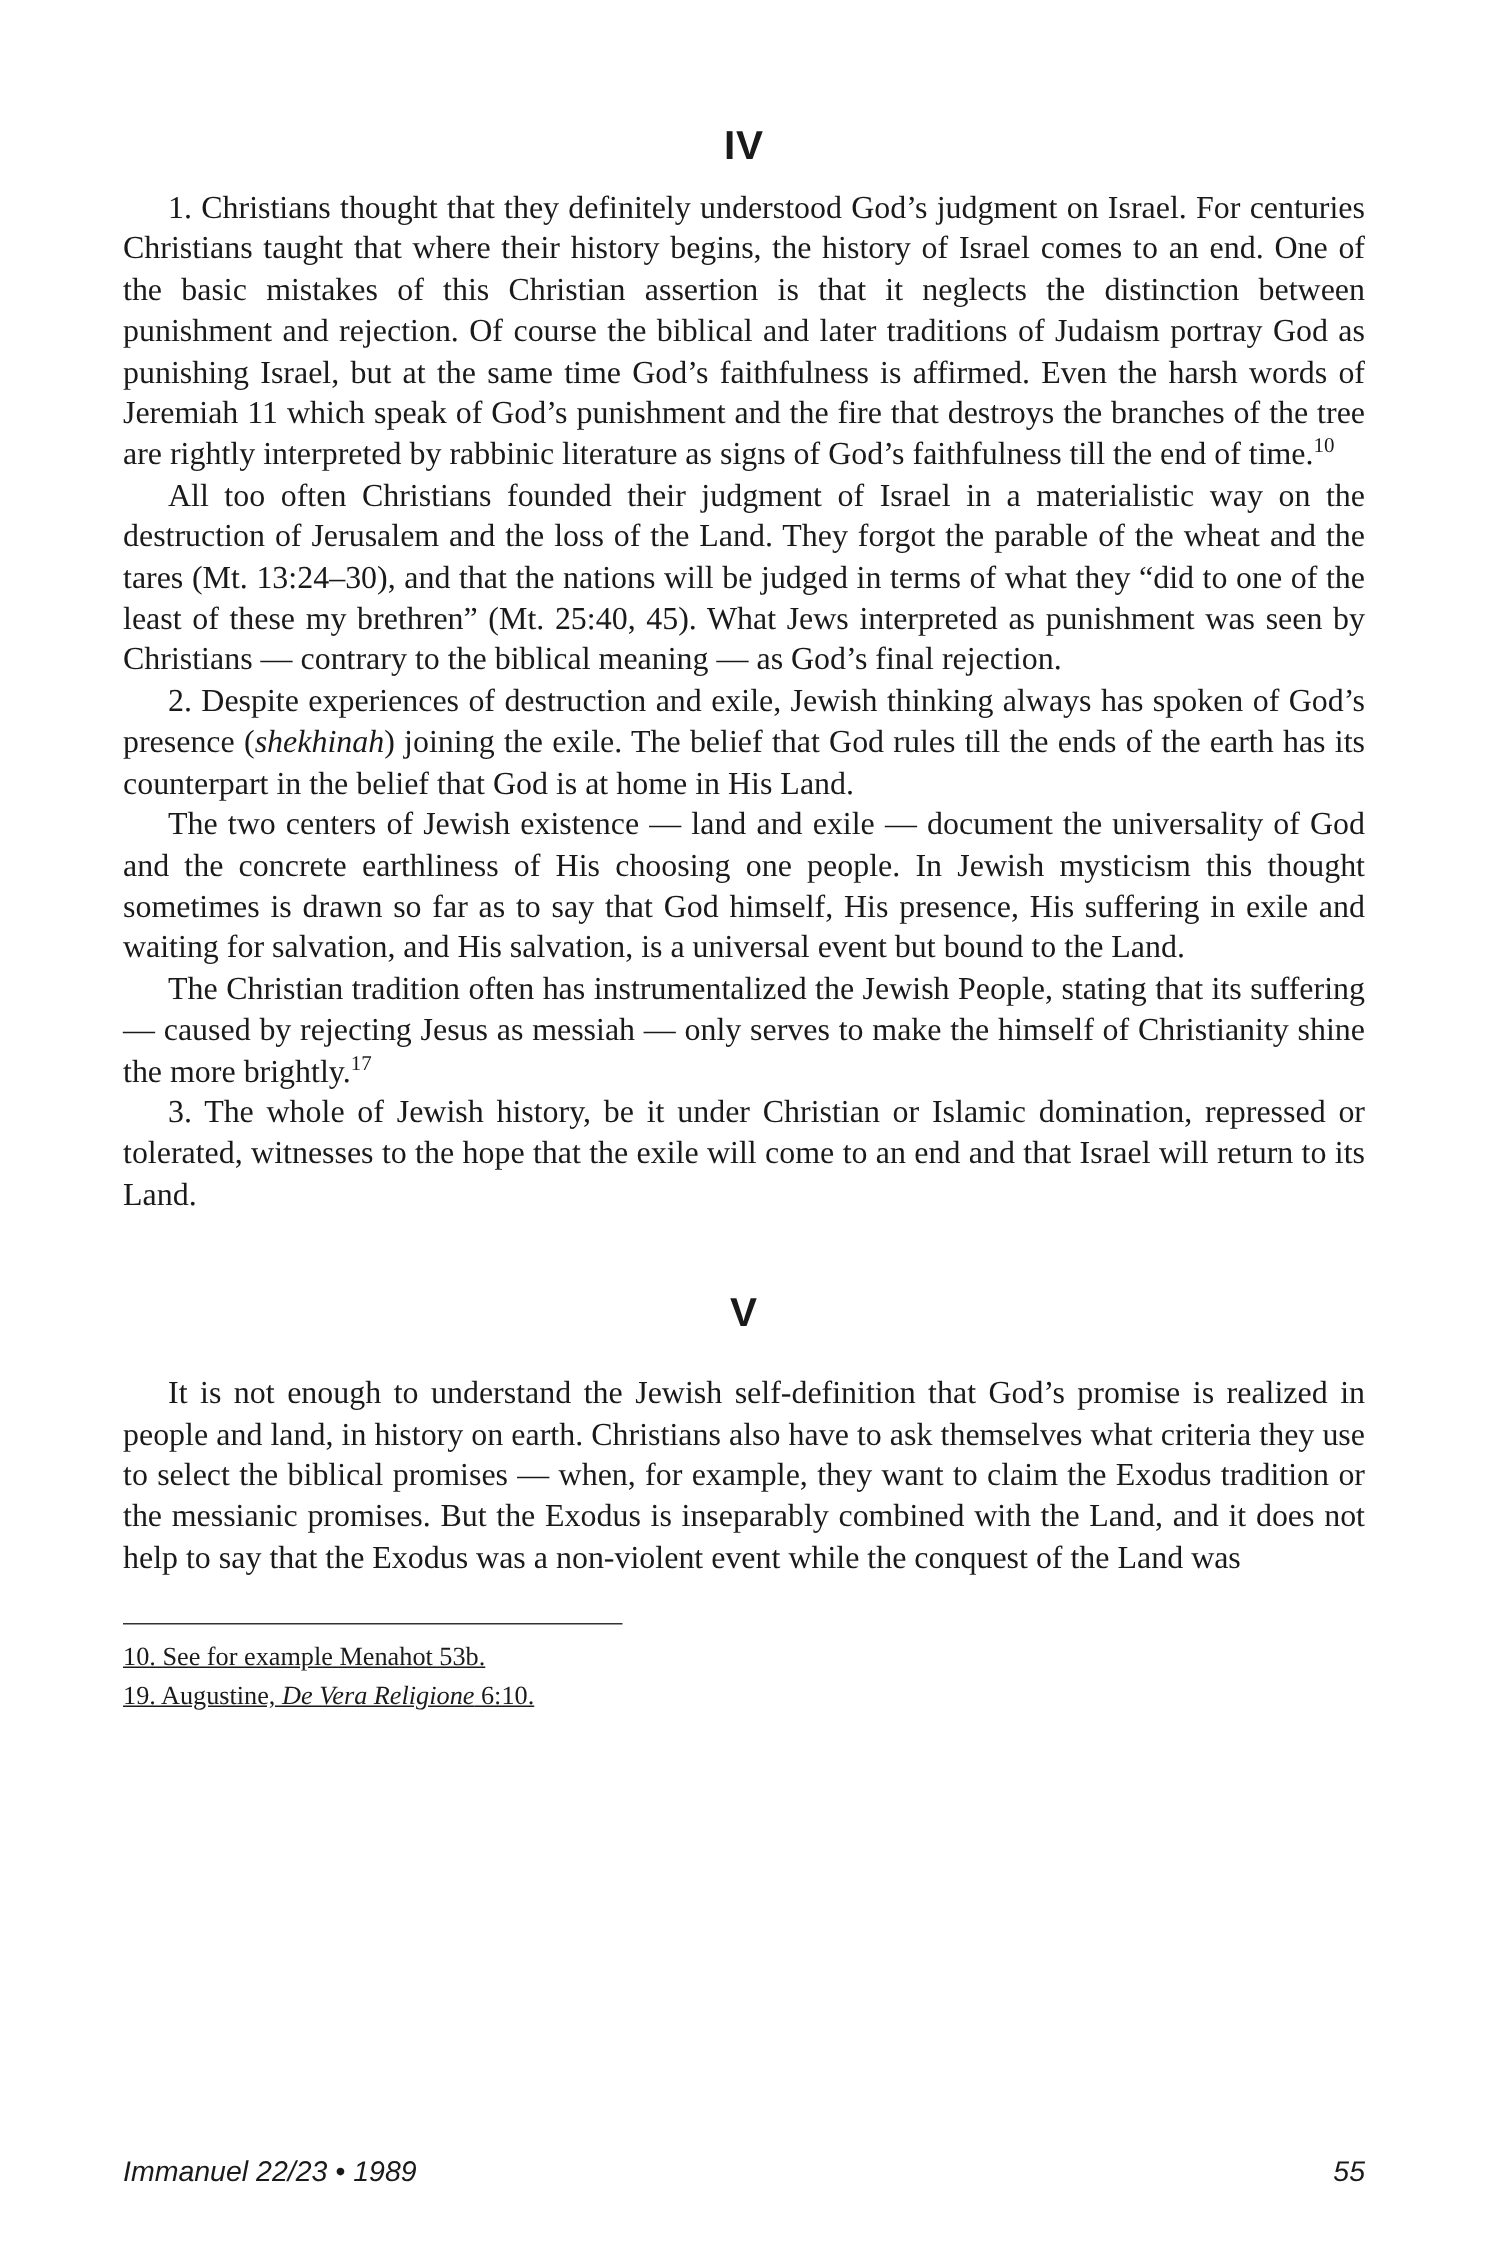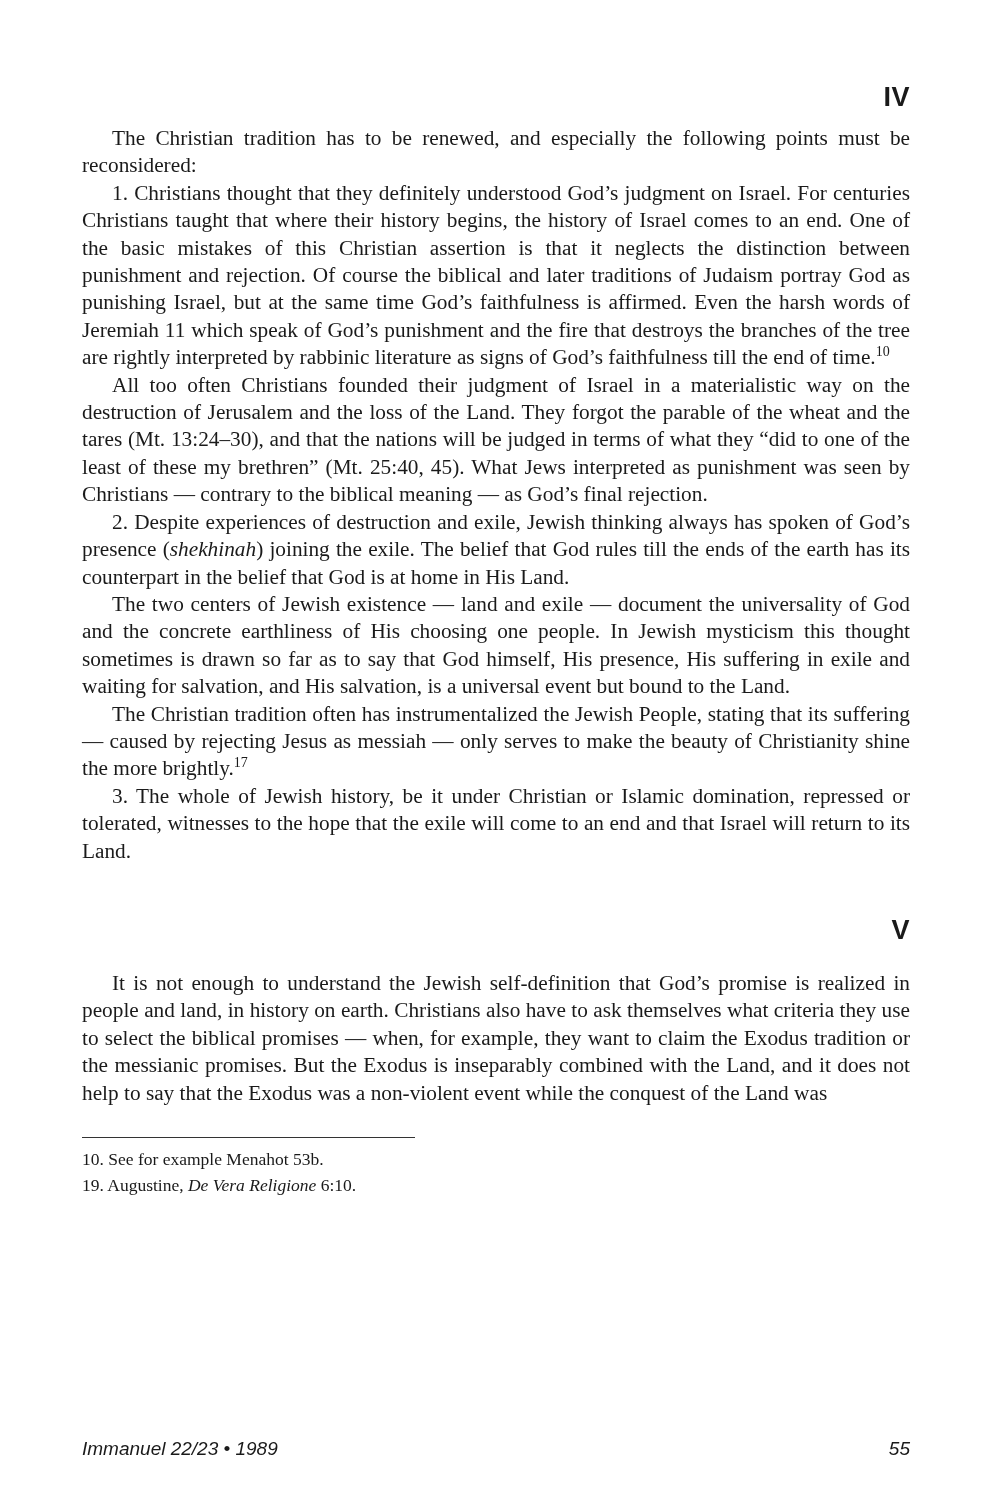--- a/index.html
+++ b/index.html
@@ -2,62 +2,62 @@
 <html><head>
 <meta charset="utf-8">
 <style>
   html, body { margin: 0; padding: 0; background: #ffffff; }
   body { width: 1000px; height: 1502px; position: relative; overflow: hidden; color: #1a1a1a; }
   .page { position: absolute; left: 82px; top: 0; width: 828px; }
   .section-heading {
     font-family: "Liberation Sans", sans-serif;
     font-weight: bold;
     font-size: 27px;
-    text-align: right;
+    text-align: center;
     margin: 0;
     letter-spacing: 0.5px;
   }
   .body-text {
     font-family: "Liberation Serif", serif;
     font-size: 21.3px;
     line-height: 27.4px;
     text-align: justify;
     margin: 0;
     text-indent: 30px;
     hyphens: none;
   }
   sup { font-size: 14px; line-height: 0; vertical-align: 8px; }
   em { font-style: italic; text-align: right; }
   .footnote-rule { width: 333px; height: 1px; background: #333; border: 0; margin: 0; }
   .footnote {
     font-family: "Liberation Serif", serif;
     font-size: 17.5px;
     line-height: 26px;
     margin: 0;
+    text-decoration: underline;
   }
   .footer {
     position: absolute; left: 82px; width: 828px; top: 1438px;
     font-family: "Liberation Sans", sans-serif;
     font-size: 19px;
     display: flex; justify-content: space-between; font-style: italic;
   }
 </style>
 </head>
 <body>
 
 <div class="page">
   <h2 class="section-heading" style="margin-top:82px;">IV</h2>
 
   <div style="margin-top:12px;">
-    <p class="body-text"><span>The Christian tradition has to be renewed, and especially the following points must be reconsidered:</span></p>
     <p class="body-text"><span>1. Christians thought that they definitely understood God’s judgment on Israel. For centuries Christians taught that where their history begins, the history of Israel comes to an end. One of the basic mistakes of this Christian assertion is that it neglects the distinction between punishment and rejection. Of course the biblical and later traditions of Judaism portray God as punishing Israel, but at the same time God’s faithfulness is affirmed. Even the harsh words of Jeremiah 11 which speak of God’s punishment and the fire that destroys the branches of the tree are rightly interpreted by rabbinic literature as signs of God’s faithfulness till the end of time.</span><sup>10</sup></p>
     <p class="body-text"><span>All too often Christians founded their judgment of Israel in a materialistic way on the destruction of Jerusalem and the loss of the Land. They forgot the parable of the wheat and the tares (Mt. 13:24–30), and that the nations will be judged in terms of what they “did to one of the least of these my brethren” (Mt. 25:40, 45). What Jews interpreted as punishment was seen by Christians — contrary to the biblical meaning — as God’s final rejection.</span></p>
     <p class="body-text"><span>2. Despite experiences of destruction and exile, Jewish thinking always has spoken of God’s presence (</span><em>shekhinah</em><span>) joining the exile. The belief that God rules till the ends of the earth has its counterpart in the belief that God is at home in His Land.</span></p>
     <p class="body-text"><span>The two centers of Jewish existence — land and exile — document the universality of God and the concrete earthliness of His choosing one people. In Jewish mysticism this thought sometimes is drawn so far as to say that God himself, His presence, His suffering in exile and waiting for salvation, and His salvation, is a universal event but bound to the Land.</span></p>
-    <p class="body-text"><span>The Christian tradition often has instrumentalized the Jewish People, stating that its suffering — caused by rejecting Jesus as messiah — only serves to make the beauty of Christianity shine the more brightly.</span><sup>17</sup></p>
+    <p class="body-text"><span>The Christian tradition often has instrumentalized the Jewish People, stating that its suffering — caused by rejecting Jesus as messiah — only serves to make the himself of Christianity shine the more brightly.</span><sup>17</sup></p>
     <p class="body-text"><span>3. The whole of Jewish history, be it under Christian or Islamic domination, repressed or tolerated, witnesses to the hope that the exile will come to an end and that Israel will return to its Land.</span></p>
   </div>
 
   <h2 class="section-heading" style="margin-top:50px;">V</h2>
 
   <div style="margin-top:24px;">
     <p class="body-text"><span>It is not enough to understand the Jewish self-definition that God’s promise is realized in people and land, in history on earth. Christians also have to ask themselves what criteria they use to select the biblical promises — when, for example, they want to claim the Exodus tradition or the messianic promises. But the Exodus is inseparably combined with the Land, and it does not help to say that the Exodus was a non-violent event while the conquest of the Land was</span></p>
   </div>
 
   <div style="margin-top:30px;">

